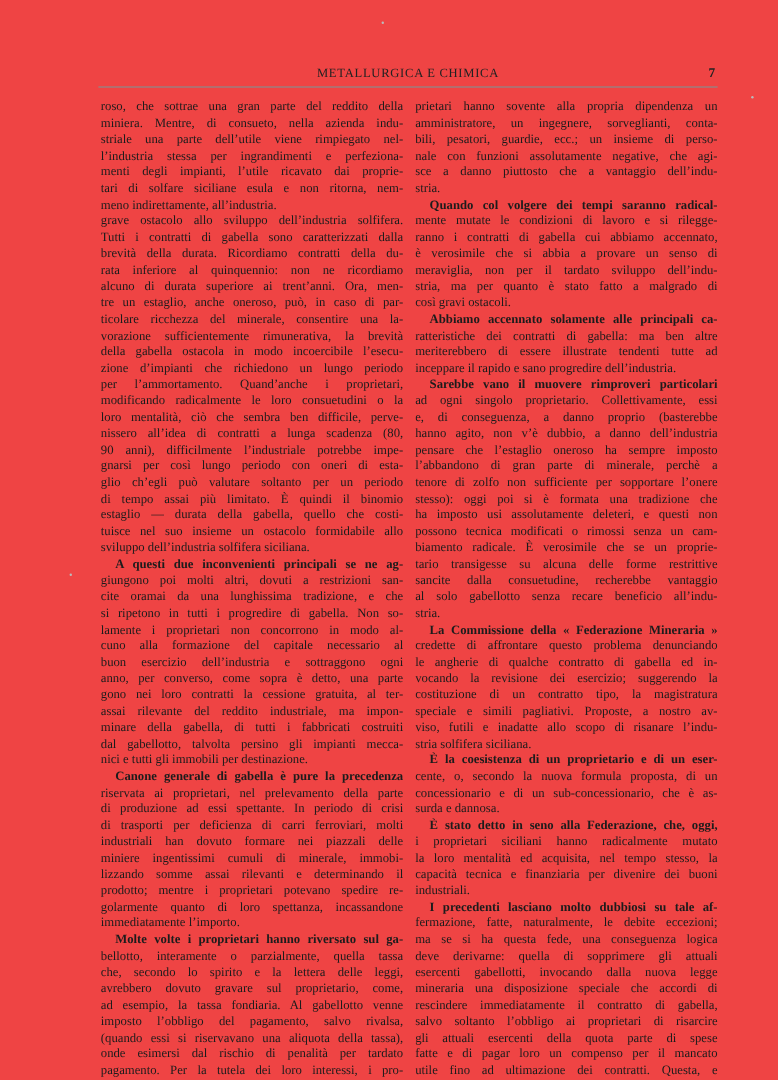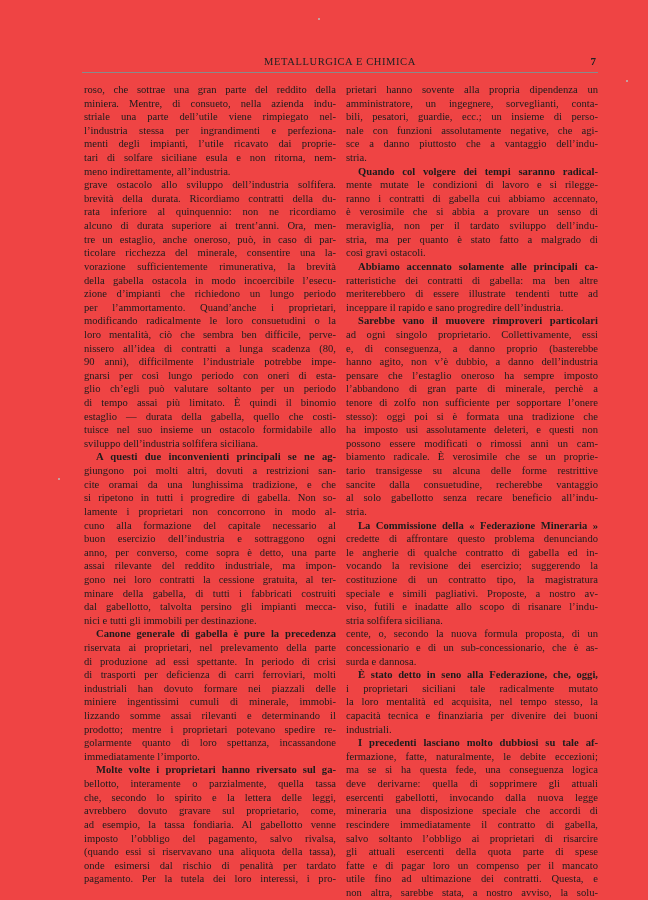--- a/index.html
+++ b/index.html
@@ -53,20 +53,21 @@
 
   <div class="col col-left" id="col-left">
       <span class="line">roso, che sottrae una gran parte del reddito della</span>
       <span class="line">miniera. Mentre, di consueto, nella azienda indu-</span>
       <span class="line">striale una parte dell’utile viene rimpiegato nel-</span>
       <span class="line">l’industria stessa per ingrandimenti e perfeziona-</span>
       <span class="line">menti degli impianti, l’utile ricavato dai proprie-</span>
       <span class="line">tari di solfare siciliane esula e non ritorna, nem-</span>
       <span class="line last">meno indirettamente, all’industria.</span>
       <span class="line">grave ostacolo allo sviluppo dell’industria solfifera.</span>
+      <span class="line">Tutti i contratti di gabella sono caratterizzati dalla</span>
       <span class="line">brevità della durata. Ricordiamo contratti della du-</span>
       <span class="line">rata inferiore al quinquennio: non ne ricordiamo</span>
       <span class="line">alcuno di durata superiore ai trent’anni. Ora, men-</span>
       <span class="line">tre un estaglio, anche oneroso, può, in caso di par-</span>
       <span class="line">ticolare ricchezza del minerale, consentire una la-</span>
       <span class="line">vorazione sufficientemente rimunerativa, la brevità</span>
       <span class="line">della gabella ostacola in modo incoercibile l’esecu-</span>
       <span class="line">zione d’impianti che richiedono un lungo periodo</span>
       <span class="line">per l’ammortamento. Quand’anche i proprietari,</span>
       <span class="line">modificando radicalmente le loro consuetudini o la</span>
@@ -80,22 +81,22 @@
       <span class="line">tuisce nel suo insieme un ostacolo formidabile allo</span>
       <span class="line last">sviluppo dell’industria solfifera siciliana.</span>
       <span class="line indent">A questi due inconvenienti principali se ne ag-</span>
       <span class="line">giungono poi molti altri, dovuti a restrizioni san-</span>
       <span class="line">cite oramai da una lunghissima tradizione, e che</span>
       <span class="line">si ripetono in tutti i progredire di gabella. Non so-</span>
       <span class="line">lamente i proprietari non concorrono in modo al-</span>
       <span class="line">cuno alla formazione del capitale necessario al</span>
       <span class="line">buon esercizio dell’industria e sottraggono ogni</span>
       <span class="line">anno, per converso, come sopra è detto, una parte</span>
+      <span class="line">gono nei loro contratti la cessione gratuita, al ter-</span>
       <span class="line">assai rilevante del reddito industriale, ma impon-</span>
-      <span class="line">gono nei loro contratti la cessione gratuita, al ter-</span>
       <span class="line">minare della gabella, di tutti i fabbricati costruiti</span>
       <span class="line">dal gabellotto, talvolta persino gli impianti mecca-</span>
       <span class="line last">nici e tutti gli immobili per destinazione.</span>
       <span class="line indent">Canone generale di gabella è pure la precedenza</span>
       <span class="line">riservata ai proprietari, nel prelevamento della parte</span>
       <span class="line">di produzione ad essi spettante. In periodo di crisi</span>
       <span class="line">di trasporti per deficienza di carri ferroviari, molti</span>
       <span class="line">industriali han dovuto formare nei piazzali delle</span>
       <span class="line">miniere ingentissimi cumuli di minerale, immobi-</span>
       <span class="line">lizzando somme assai rilevanti e determinando il</span>
@@ -132,39 +133,40 @@
       <span class="line last">inceppare il rapido e sano progredire dell’industria.</span>
       <span class="line indent">Sarebbe vano il muovere rimproveri particolari</span>
       <span class="line">ad ogni singolo proprietario. Collettivamente, essi</span>
       <span class="line">e, di conseguenza, a danno proprio (basterebbe</span>
       <span class="line">hanno agito, non v’è dubbio, a danno dell’industria</span>
       <span class="line">pensare che l’estaglio oneroso ha sempre imposto</span>
       <span class="line">l’abbandono di gran parte di minerale, perchè a</span>
       <span class="line">tenore di zolfo non sufficiente per sopportare l’onere</span>
       <span class="line">stesso): oggi poi si è formata una tradizione che</span>
       <span class="line">ha imposto usi assolutamente deleteri, e questi non</span>
-      <span class="line">possono essere modificati o rimossi anni un cam-</span>
+      <span class="line">possono tecnica modificati o rimossi senza un cam-</span>
       <span class="line">biamento radicale. È verosimile che se un proprie-</span>
       <span class="line">tario transigesse su alcuna delle forme restrittive</span>
       <span class="line">sancite dalla consuetudine, recherebbe vantaggio</span>
       <span class="line">al solo gabellotto senza recare beneficio all’indu-</span>
       <span class="line last">stria.</span>
       <span class="line indent">La Commissione della « Federazione Mineraria »</span>
       <span class="line">credette di affrontare questo problema denunciando</span>
       <span class="line">le angherie di qualche contratto di gabella ed in-</span>
       <span class="line">vocando la revisione dei esercizio; suggerendo la</span>
       <span class="line">costituzione di un contratto tipo, la magistratura</span>
       <span class="line">speciale e simili pagliativi. Proposte, a nostro av-</span>
       <span class="line">viso, futili e inadatte allo scopo di risanare l’indu-</span>
       <span class="line last">stria solfifera siciliana.</span>
+      <span class="line indent">È la coesistenza di un proprietario e di un eser-</span>
       <span class="line">cente, o, secondo la nuova formula proposta, di un</span>
       <span class="line">concessionario e di un sub-concessionario, che è as-</span>
       <span class="line last">surda e dannosa.</span>
       <span class="line indent">È stato detto in seno alla Federazione, che, oggi,</span>
-      <span class="line">i proprietari siciliani tale radicalmente mutato</span>
+      <span class="line">i proprietari siciliani hanno radicalmente mutato</span>
       <span class="line">la loro mentalità ed acquisita, nel tempo stesso, la</span>
       <span class="line">capacità tecnica e finanziaria per divenire dei buoni</span>
       <span class="line last">industriali.</span>
       <span class="line indent">I precedenti lasciano molto dubbiosi su tale af-</span>
       <span class="line">fermazione, fatte, naturalmente, le debite eccezioni;</span>
       <span class="line">ma se si ha questa fede, una conseguenza logica</span>
       <span class="line">deve derivarne: quella di sopprimere gli attuali</span>
       <span class="line">esercenti gabellotti, invocando dalla nuova legge</span>
       <span class="line">mineraria una disposizione speciale che accordi di</span>
       <span class="line">rescindere immediatamente il contratto di gabella,</span>

